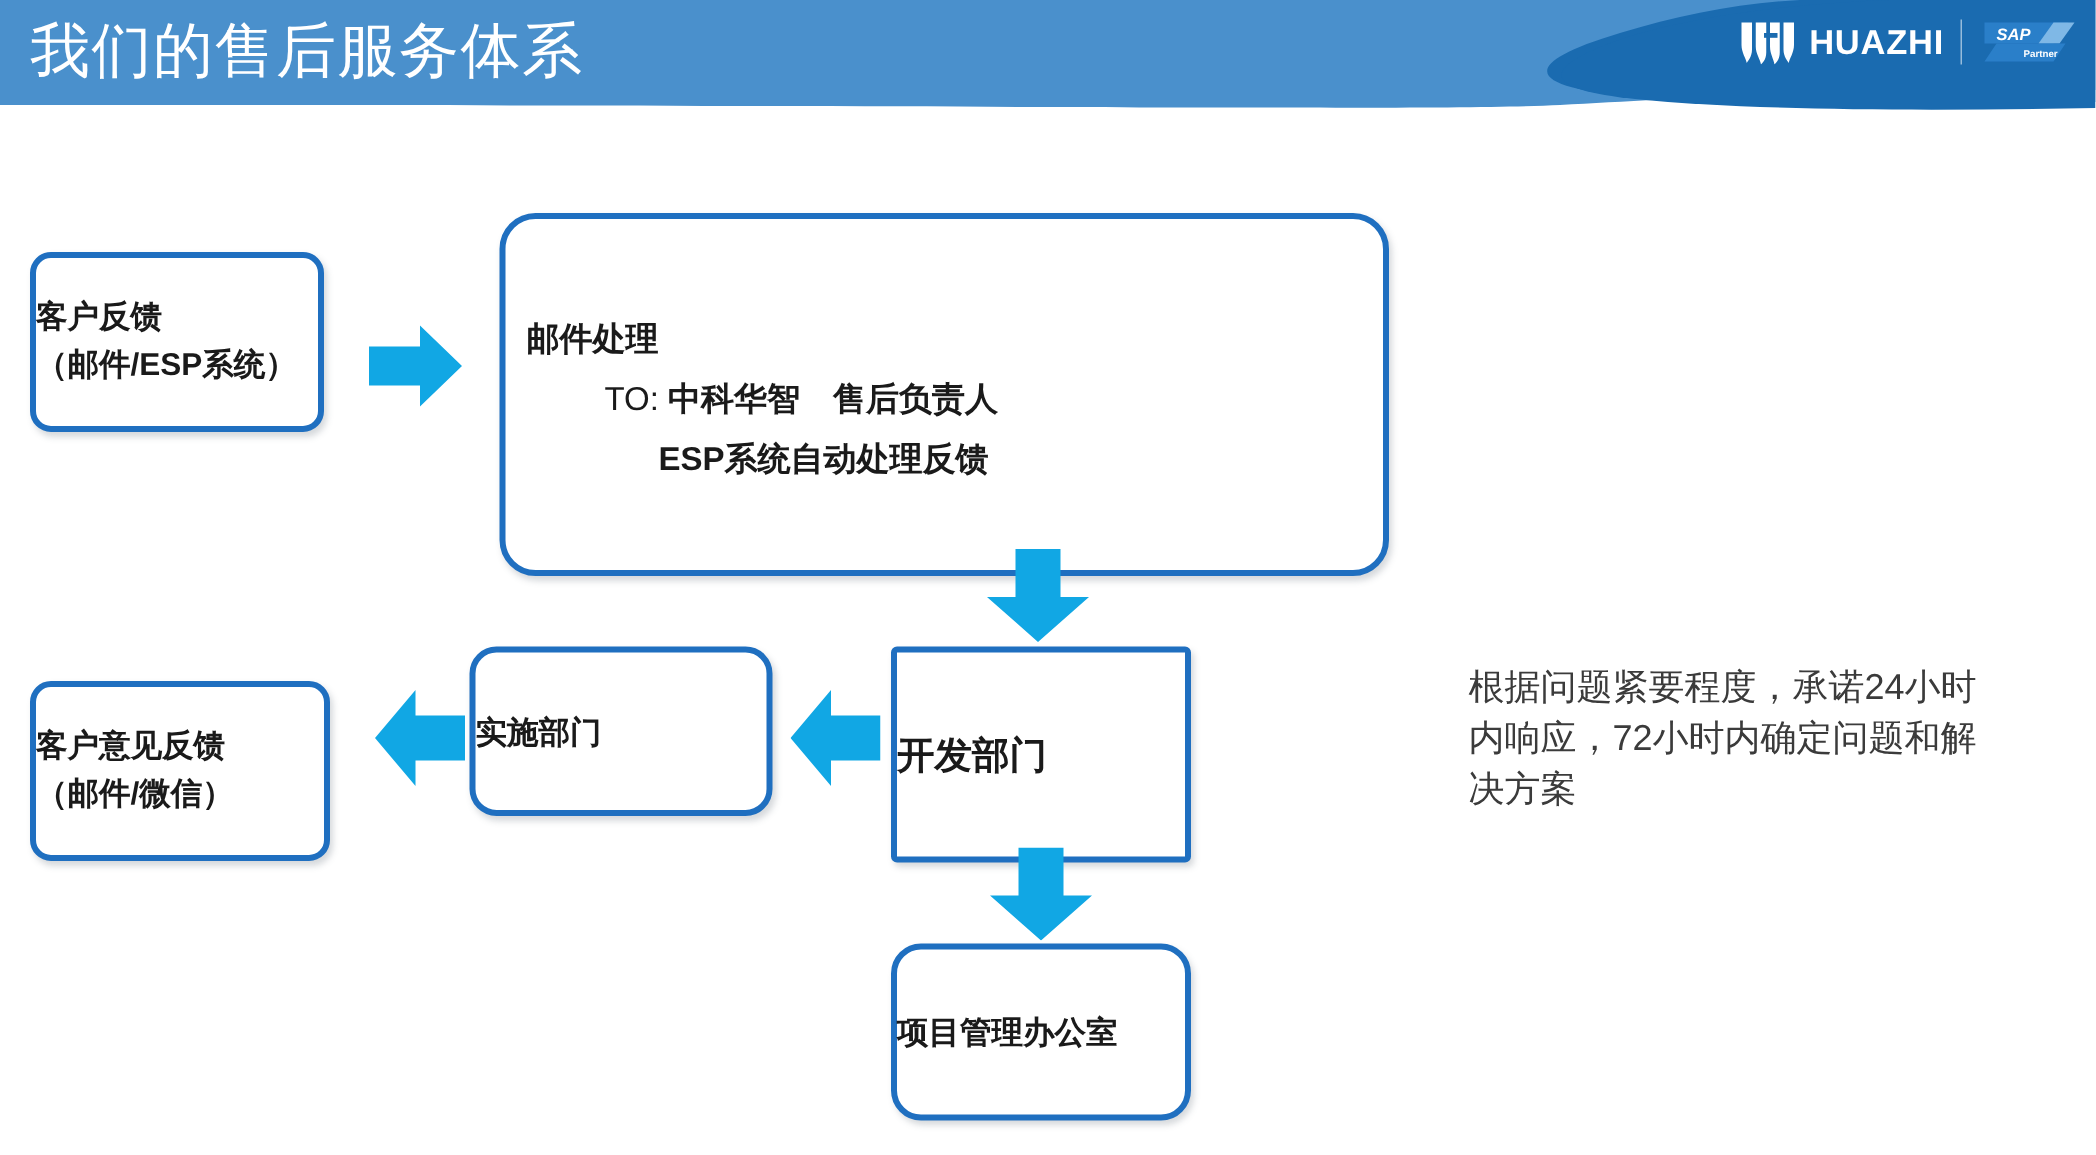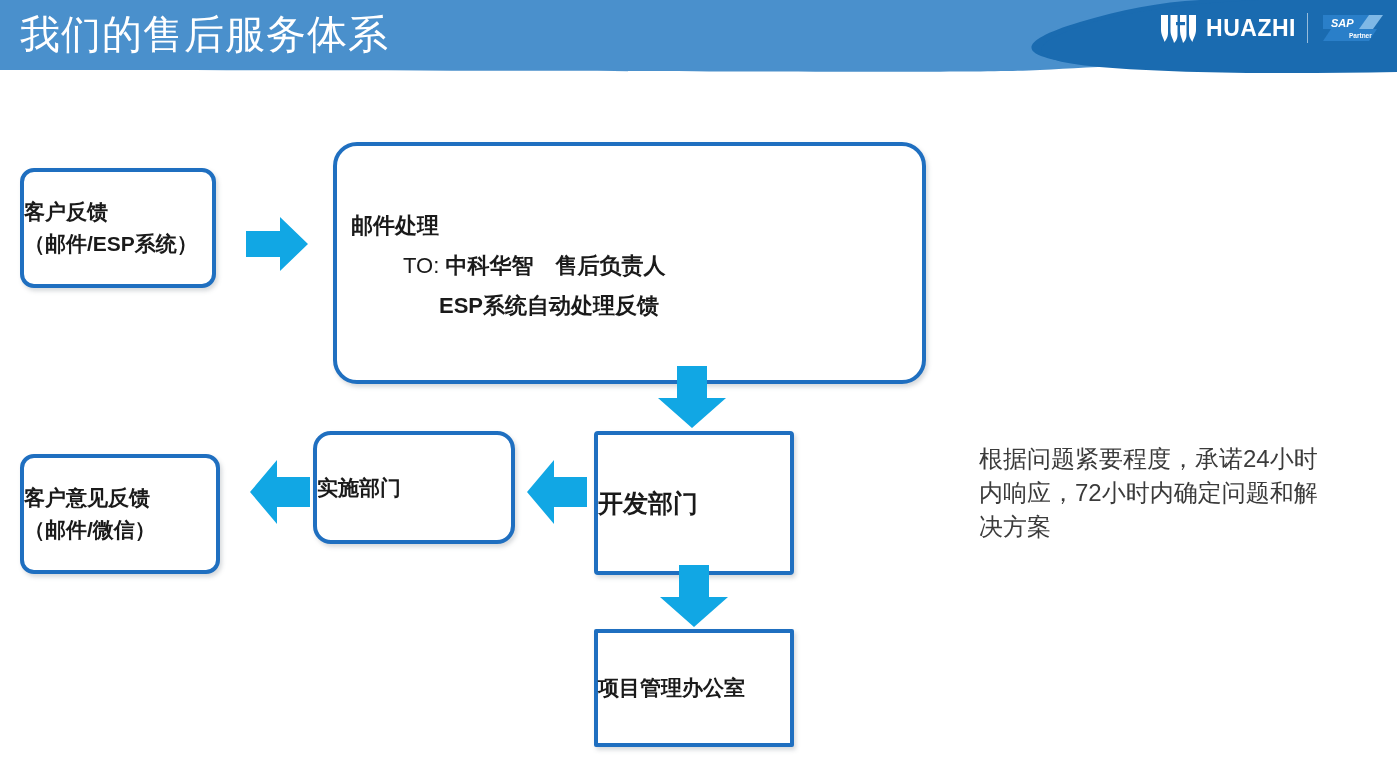--- a/index.html
+++ b/index.html
@@ -92,21 +92,21 @@
   #node-impl-dept {
     left: 313px; top: 431px; width: 202px; height: 113px;
     font-size: 21px; border-radius: 18px;
   }
   #node-dev-dept {
     left: 594px; top: 431px; width: 200px; height: 144px;
     font-size: 25px; border-radius: 4px;
   }
   #node-pmo {
     left: 594px; top: 629px; width: 200px; height: 118px;
-    font-size: 21px; border-radius: 2px;
+    font-size: 21px; border-radius: 20px;
   }
 
   
   #node-mail-process {
     left: 333px; top: 112px; width: 593px; height: 242px;
     border-radius: 24px;
     align-items: flex-start;
     justify-content: flex-start;
     padding: 0;
     font-weight: normal;

